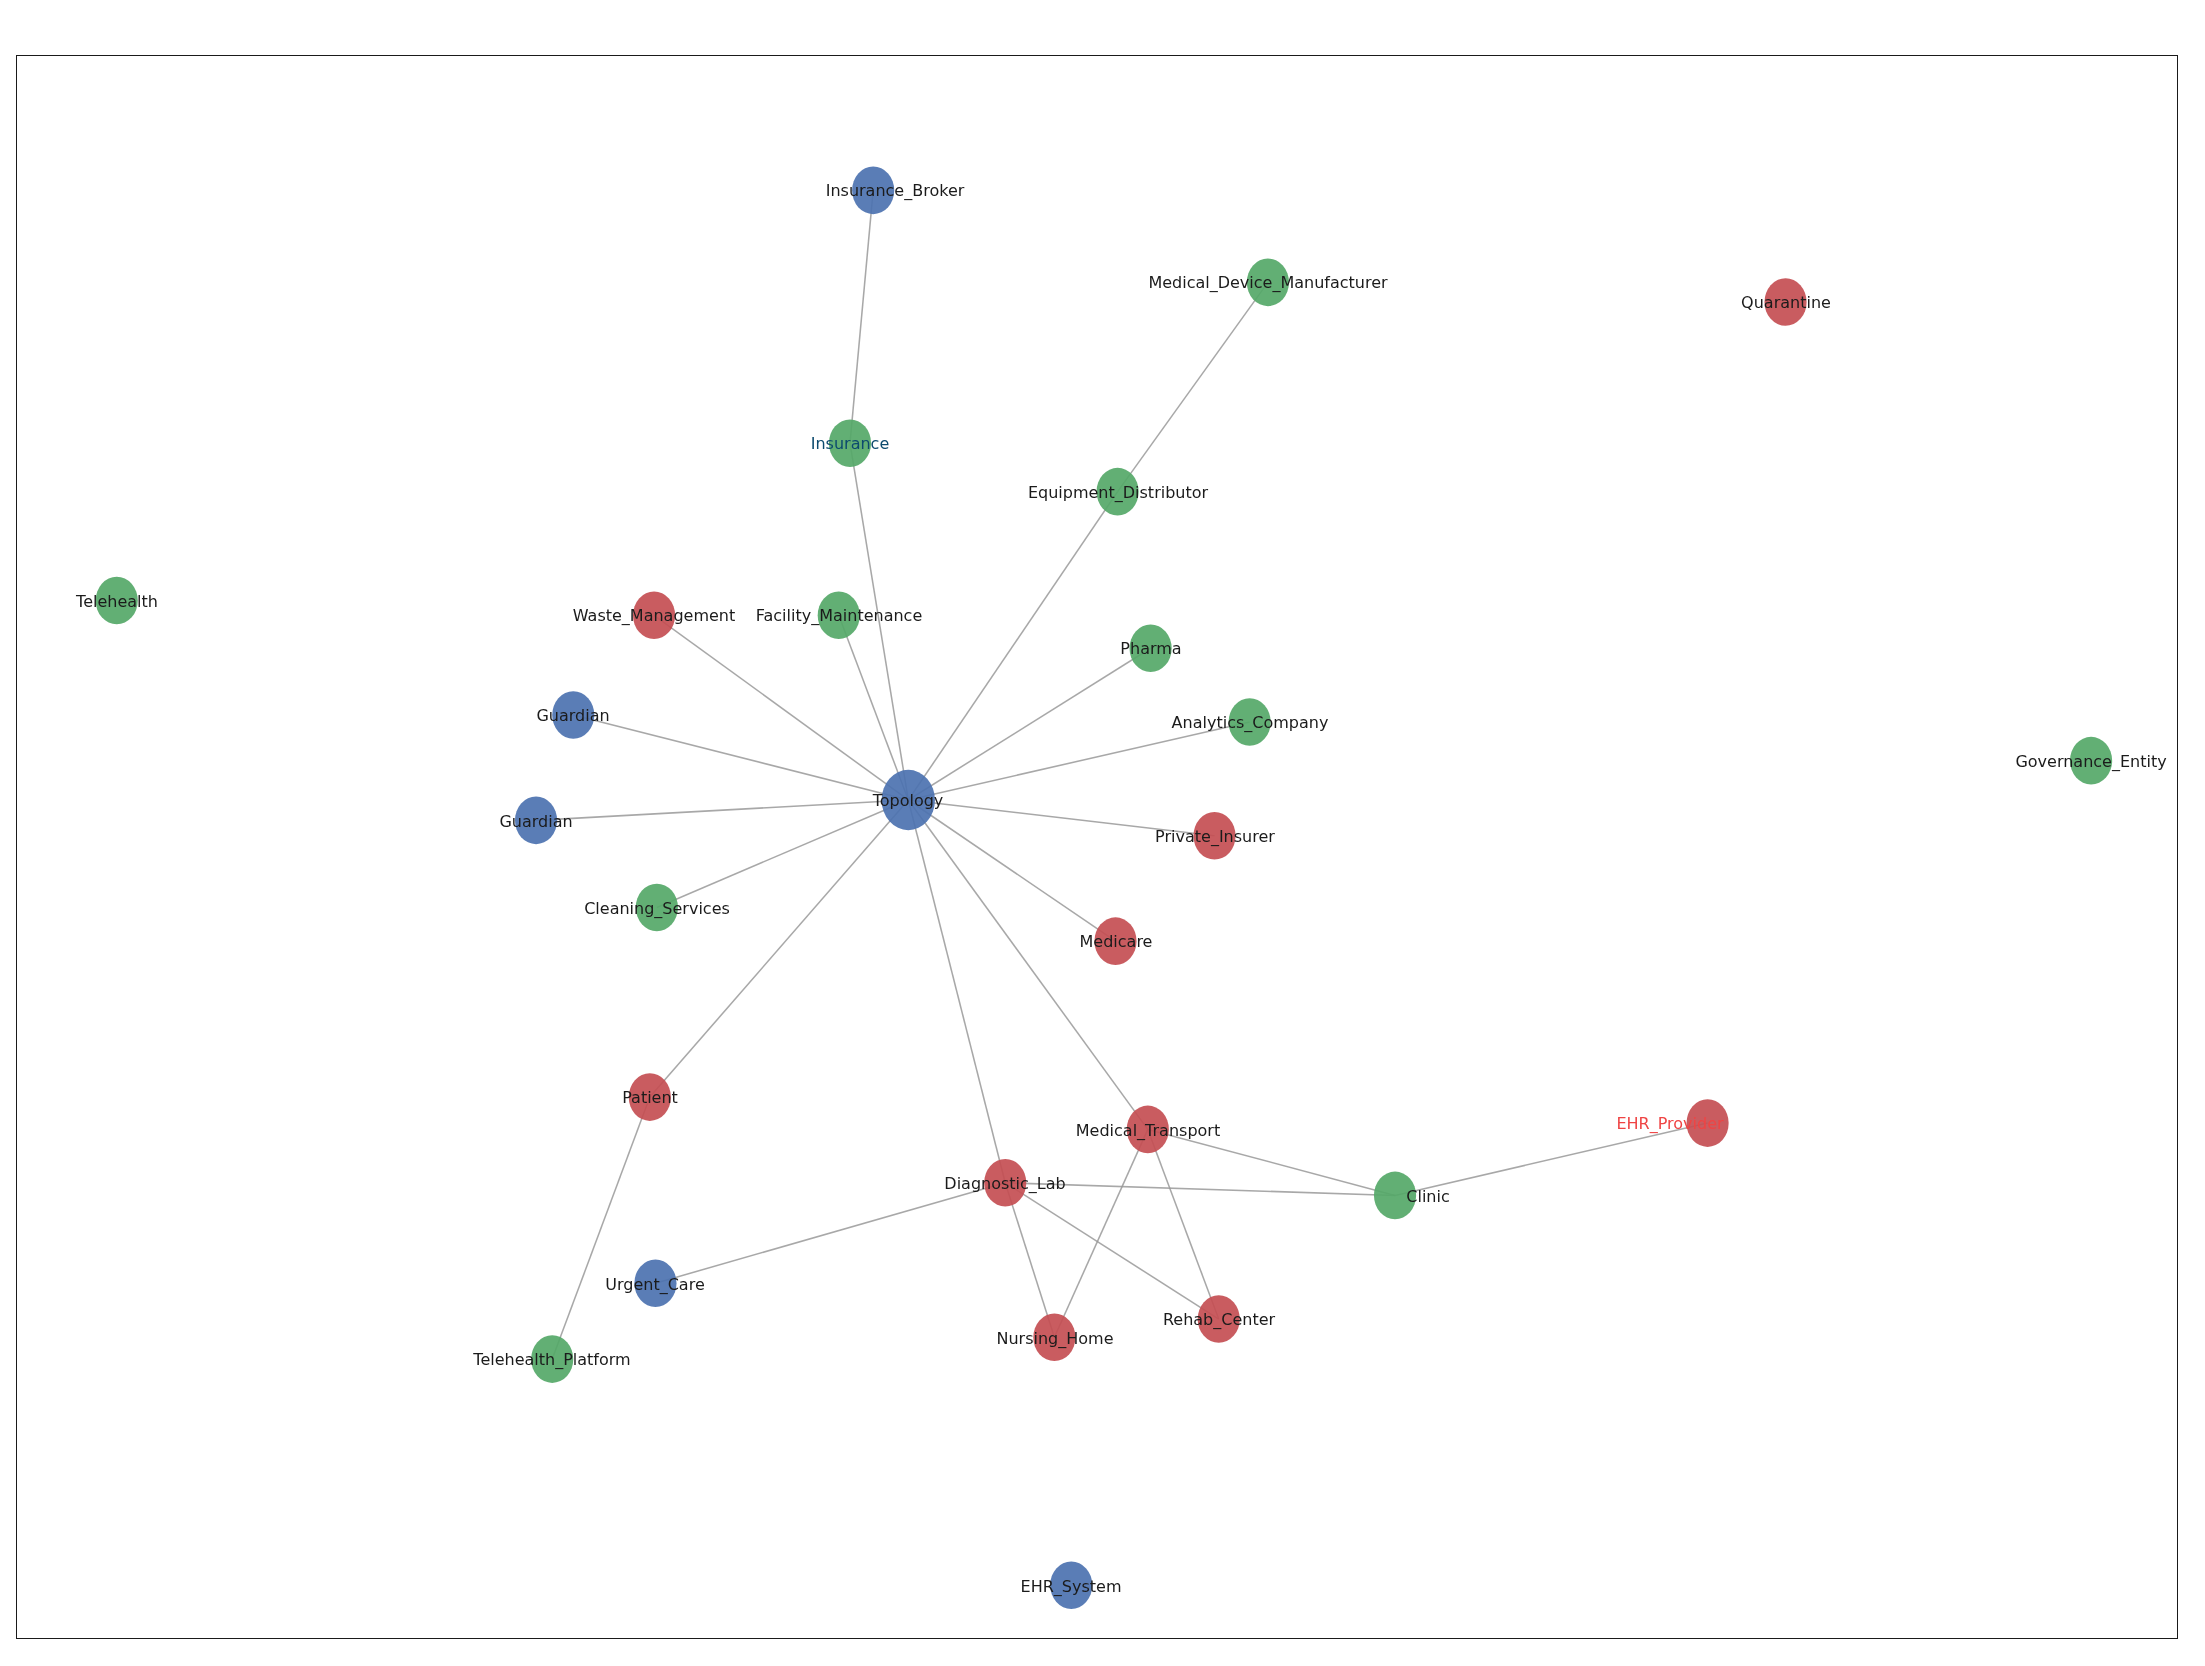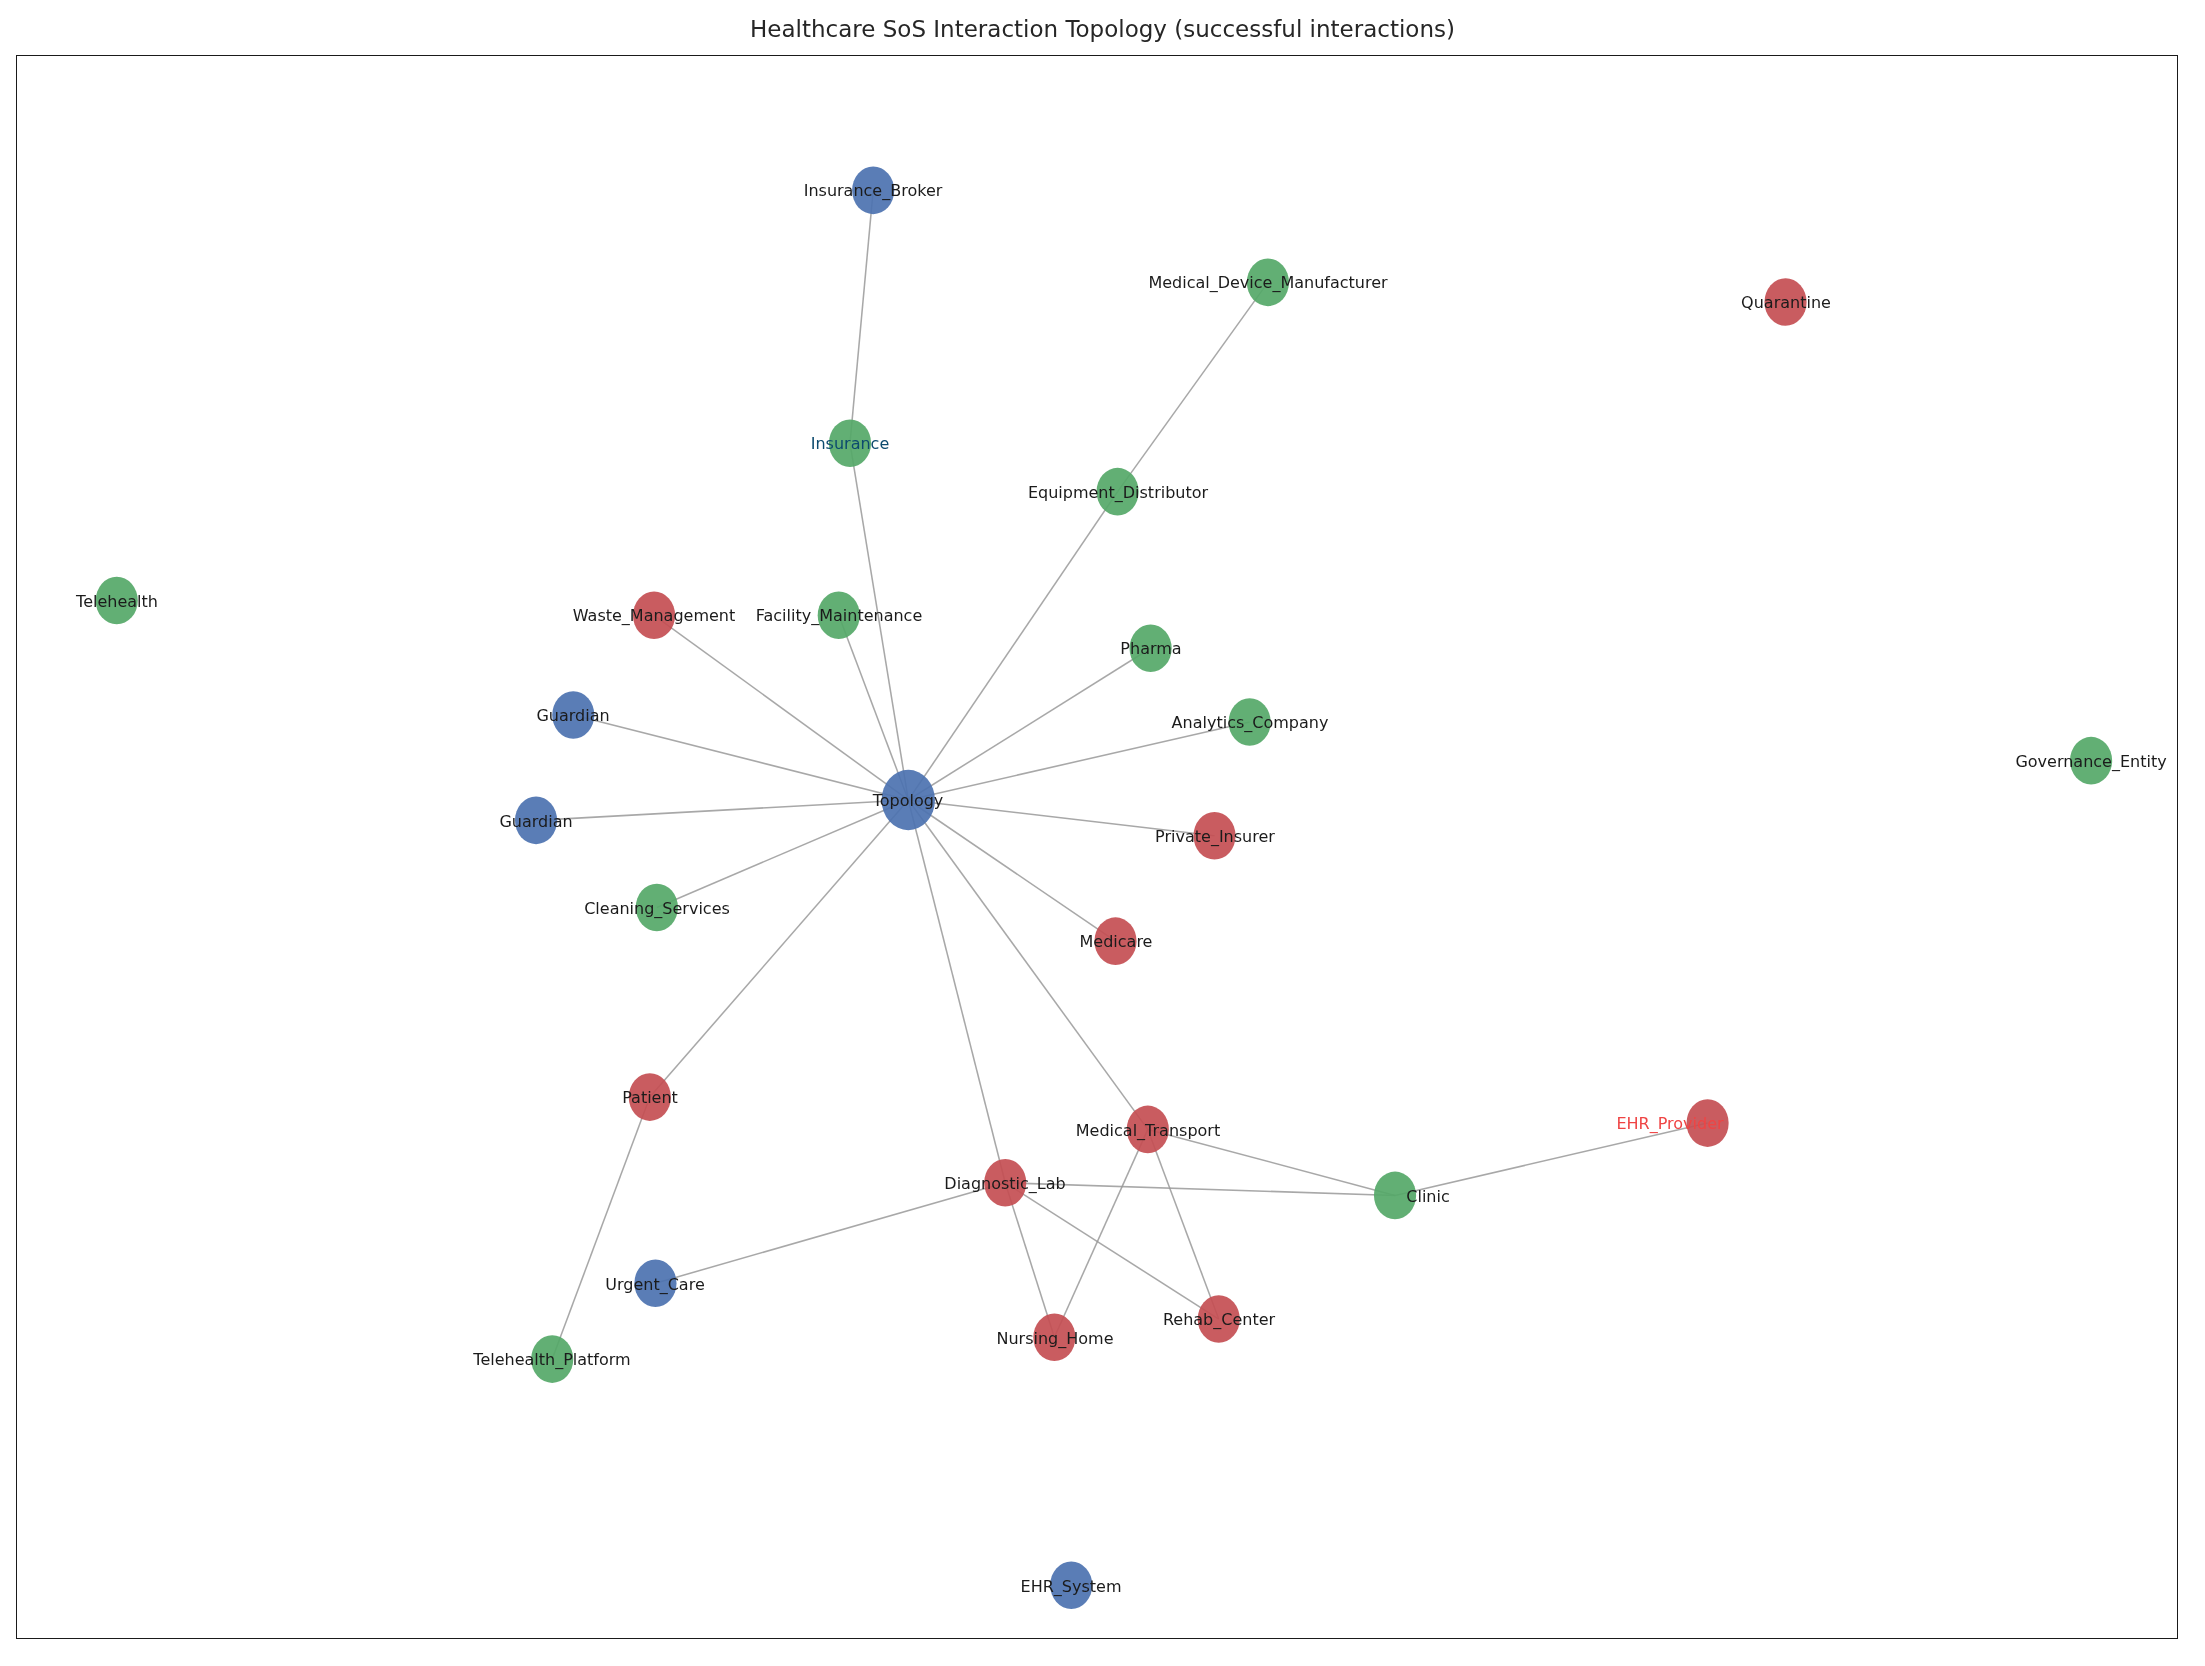--- a/index.html
+++ b/index.html
@@ -54,21 +54,20 @@
   }
   .node-circle {
     cursor: pointer;
   }
 </style>
 </head>
 <body>
 
 <div id="page">
 
-  <div id="chart-title">Healthcare SoS Interaction Topology (successful interactions)</div>
 
   <div id="plot-frame"></div>
 
   <svg id="graph-svg" viewBox="0 0 3139 2372" xmlns="http://www.w3.org/2000/svg">
     <g id="edge-layer">
         <line x1="1243" y1="271" x2="1210" y2="631" stroke="#999999" stroke-width="2.2" stroke-opacity="0.85"></line>
         <line x1="1210" y1="631" x2="1293" y2="1139" stroke="#999999" stroke-width="2.2" stroke-opacity="0.85"></line>
         <line x1="1805" y1="402" x2="1591" y2="700" stroke="#999999" stroke-width="2.2" stroke-opacity="0.85"></line>
         <line x1="1591" y1="700" x2="1293" y2="1139" stroke="#999999" stroke-width="2.2" stroke-opacity="0.85"></line>
         <line x1="931" y1="876" x2="1293" y2="1139" stroke="#999999" stroke-width="2.2" stroke-opacity="0.85"></line>
@@ -118,21 +117,21 @@
         <ellipse cx="1986" cy="1702" rx="30" ry="33.9" fill="#55a868" fill-opacity="0.92" class="node-circle"></ellipse>
         <ellipse cx="933" cy="1827" rx="30" ry="33.9" fill="#4c72b0" fill-opacity="0.92" class="node-circle"></ellipse>
         <ellipse cx="1735" cy="1878" rx="30" ry="33.9" fill="#c44e52" fill-opacity="0.92" class="node-circle"></ellipse>
         <ellipse cx="1501" cy="1904" rx="30" ry="33.9" fill="#c44e52" fill-opacity="0.92" class="node-circle"></ellipse>
         <ellipse cx="786" cy="1935" rx="30" ry="33.9" fill="#55a868" fill-opacity="0.92" class="node-circle"></ellipse>
         <ellipse cx="1525" cy="2257" rx="30" ry="33.9" fill="#4c72b0" fill-opacity="0.92" class="node-circle"></ellipse>
       </g>
   </svg>
 
   <div id="label-layer">
-      <div class="node-label" style="left: 873px; top: 190px; color: rgb(27, 27, 27);">Insurance_Broker</div>
+      <div class="node-label" style="left: 895px; top: 190px; color: rgb(27, 27, 27);">Insurance_Broker</div>
       <div class="node-label" style="left: 1268px; top: 282px; color: rgb(27, 27, 27);">Medical_Device_Manufacturer</div>
       <div class="node-label" style="left: 1786px; top: 302px; color: rgb(27, 27, 27);">Quarantine</div>
       <div class="node-label" style="left: 850px; top: 443px; color: #0c4a6e;">Insurance</div>
       <div class="node-label" style="left: 1118px; top: 492px; color: rgb(27, 27, 27);">Equipment_Distributor</div>
       <div class="node-label" style="left: 117px; top: 601px; color: rgb(27, 27, 27);">Telehealth</div>
       <div class="node-label" style="left: 654px; top: 615px; color: rgb(27, 27, 27);">Waste_Management</div>
       <div class="node-label" style="left: 839px; top: 615px; color: rgb(27, 27, 27);">Facility_Maintenance</div>
       <div class="node-label" style="left: 1151px; top: 648px; color: rgb(27, 27, 27);">Pharma</div>
       <div class="node-label" style="left: 573px; top: 715px; color: rgb(27, 27, 27);">Guardian</div>
       <div class="node-label" style="left: 1250px; top: 722px; color: rgb(27, 27, 27);">Analytics_Company</div>

